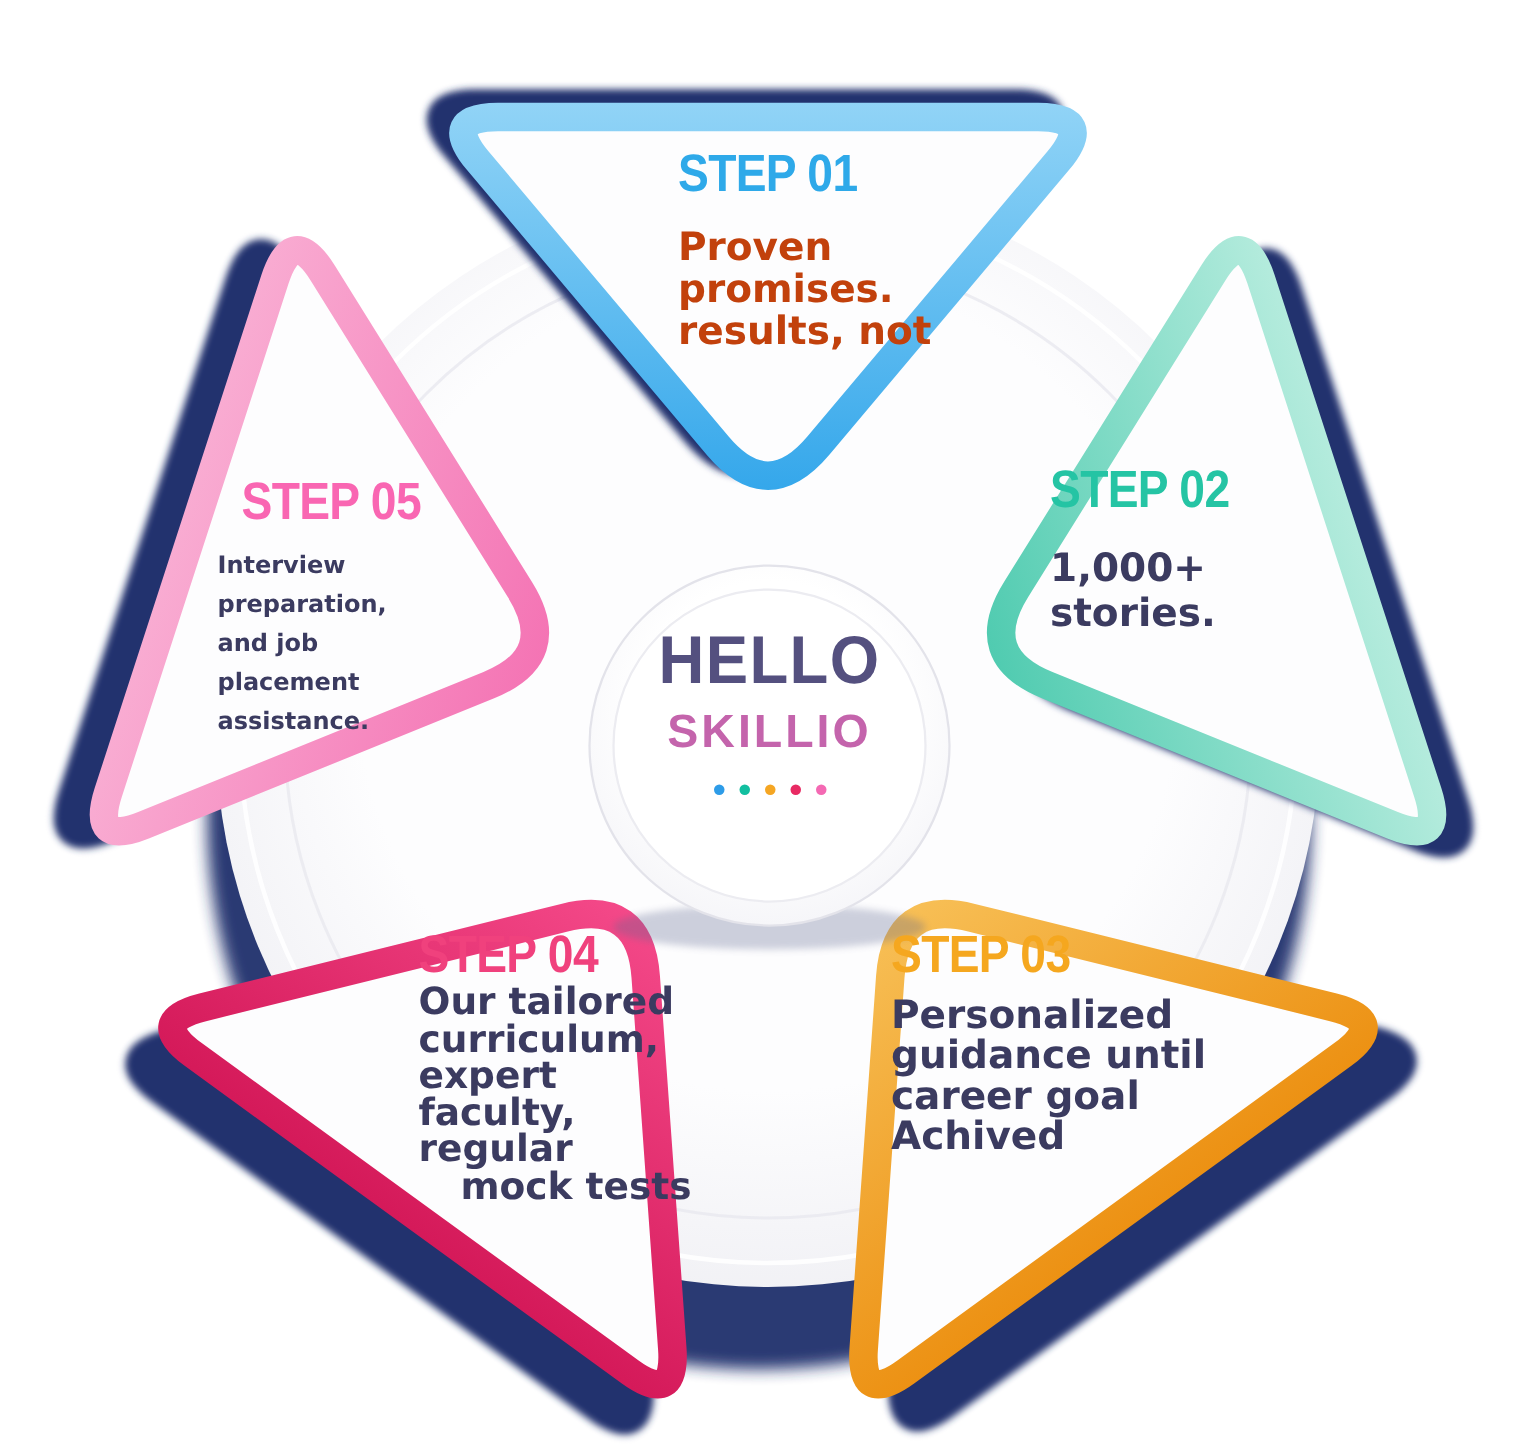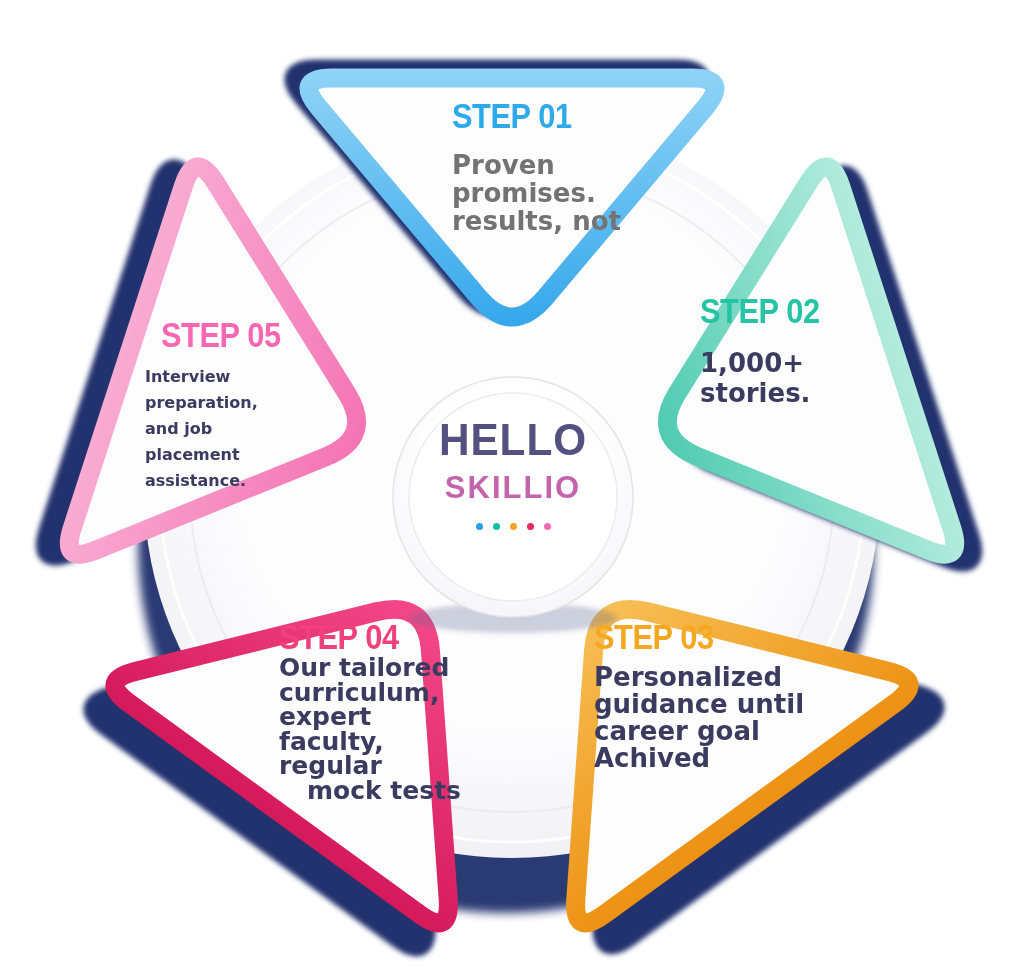--- a/index.html
+++ b/index.html
@@ -13,21 +13,21 @@
   .step .title{
     font-family:"Liberation Sans", sans-serif; font-weight:700;
     font-size:35px; line-height:38px; letter-spacing:-0.5px;
     transform:scaleX(0.88); transform-origin:left top; white-space:nowrap;
   }
   .step .body{font-weight:700;}
   .step .body span{display:block; white-space:nowrap;}
 
   .s1{left:452px; top:97px;}
   .s1 .body{margin-top:16px; font-size:26px; line-height:28px;}
-  .s2{left:700px; top:292px;}
+  .s2{left:700px; top:308px;}
   .s2 .body{margin-top:18px; font-size:26px; line-height:30px;}
   .s3{left:594px; top:618px;}
   .s3 .body{margin-top:8px;  font-size:26px; line-height:27px;}
   .s4{left:279px; top:618px;}
   .s4 .body{font-size:25px; line-height:24.5px;}
   .s4 .body span.indent{margin-left:28px;}
   .s5{left:145px; top:316px;}
   .s5 .title{margin-left:16px;}
   .s5 .body{margin-top:10px; font-size:16px; line-height:26px;}
 
@@ -111,21 +111,21 @@
     <use href="#petal" transform="rotate(216 512 482)" stroke="url(#g4)" stroke-width="19" stroke-linejoin="round" fill="#FDFDFE"></use>
     <use href="#petal" transform="rotate(288 512 482)" stroke="url(#g5)" stroke-width="19" stroke-linejoin="round" fill="#FDFDFE"></use>
 
     <ellipse cx="513" cy="618" rx="104" ry="15" fill="#5E6890" opacity="0.3" filter="url(#soft)"></ellipse>
     <circle cx="513" cy="497" r="120" fill="url(#cg)" stroke="#E3E3EA" stroke-width="1.5"></circle>
     <circle cx="513" cy="497" r="104" fill="#FFFFFF" stroke="#ECECF1" stroke-width="1.5"></circle>
   </svg>
 
   <div class="step s1">
     <div class="title" style="color: rgb(46, 169, 233);">STEP 01</div>
-    <div class="body" style="color: #737373;">
+    <div class="body" style="color: #c2410c;">
       <span>Proven</span>
       <span>promises.</span>
       <span>results, not</span>
     </div>
   </div>
 
   <div class="step s2">
     <div class="title" style="color: rgb(37, 196, 164);">STEP 02</div>
     <div class="body" style="color: rgb(59, 59, 96);">
       <span>1,000+</span>

